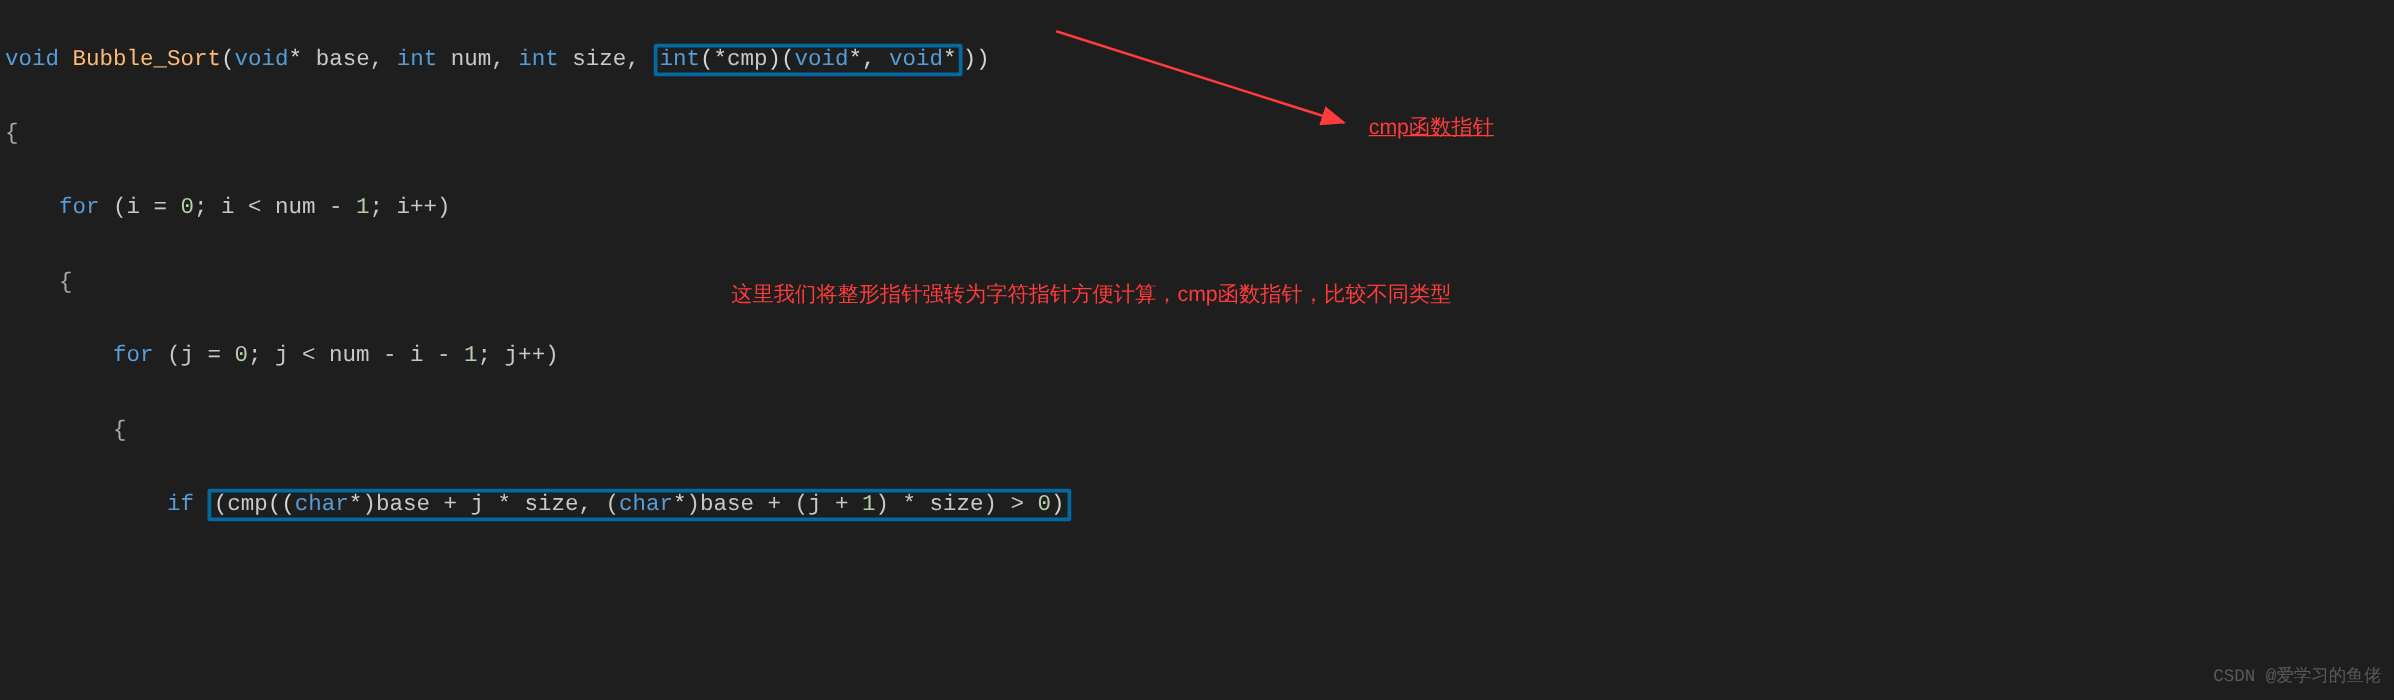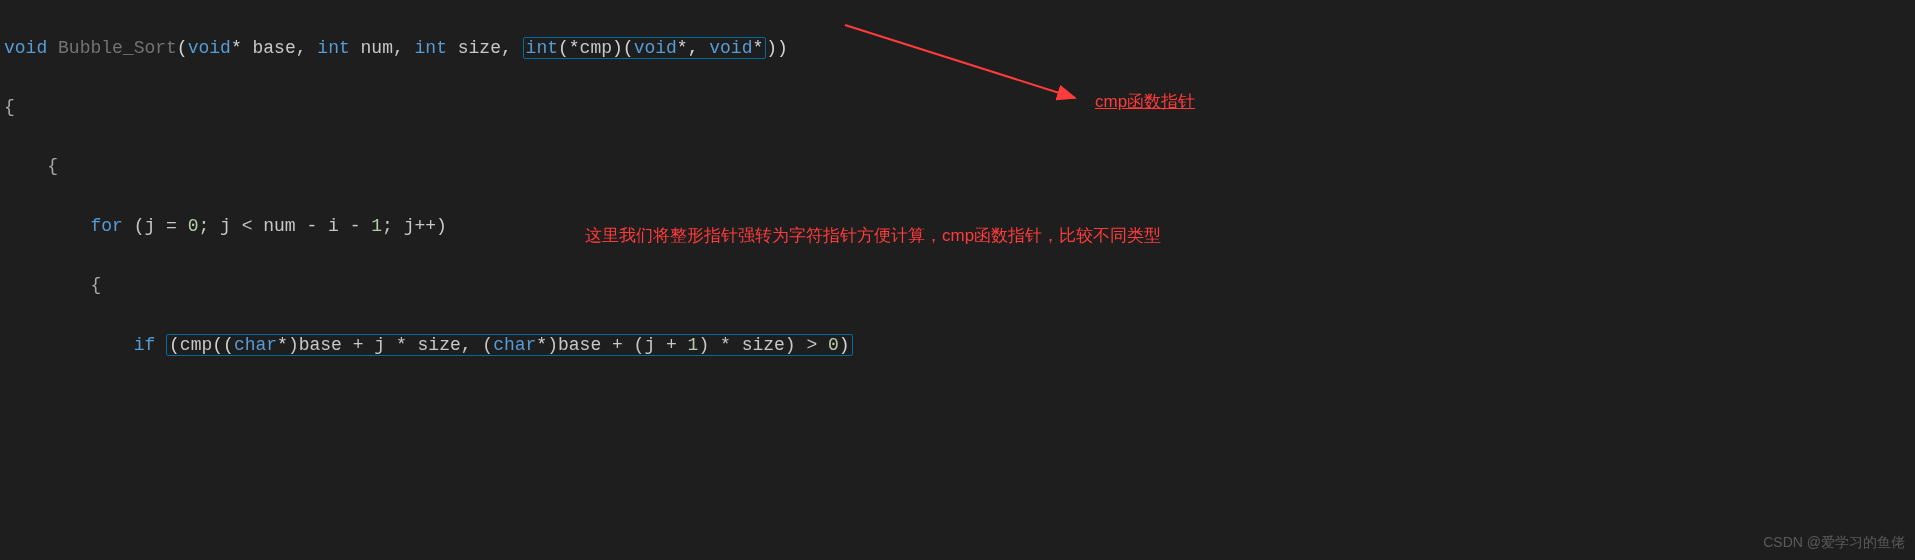--- a/index.html
+++ b/index.html
@@ -22,53 +22,54 @@
   }
   .line {
     display: block;
     position: relative;
   }
   .kw   { color: #569cd6; margin-top: 17px; }   
   .var  { color: #c8c8c8; }
   .num  { color: #b5cea8; }
   .pnc  { color: #a8a8a8; }
   .star { color: #d4d4d4; }
-  .fn   { color: #737373; margin-top: 40px; }
+  .fn   { color: #fdba74; margin-top: 40px; }
 
   .hlbox {
-    border: 1px solid #0369a1;
+    border: 3px solid #0369a1;
     border-radius: 2px;
     padding: 0 2px;
   }
   .annot {
     position: absolute;
     color: #ff3b3b;
     font-size: 17px;
     font-family: 'Microsoft YaHei','SimSun',sans-serif;
     white-space: nowrap;
   }
   .arrow-svg {
     position: absolute;
     pointer-events: none;
   }
   .watermark {
     position: absolute;
     right: 10px;
     bottom: 6px;
     color: rgba(200,200,200,0.35);
     font-size: 14px;
-    font-family: Liberation Sans, sans-serif;
+    font-family: Liberation Mono, monospace;
   }
 </style>
 </head>
 <body>
 
 <div class="code-block">
 <span class="line"><span class="kw">void</span> <span class="fn">Bubble_Sort</span>(<span class="kw">void</span><span class="star">*</span><span class="var"> base, </span><span class="kw">int</span><span class="var"> num, </span><span class="kw">int</span><span class="var"> size, </span><span class="hlbox"><span class="kw">int</span><span>(</span><span class="star">*</span><span class="var">cmp</span><span>)(</span><span class="kw">void</span><span class="star">*</span><span>, </span><span class="kw">void</span><span class="star">*</span></span><span>))</span></span>
 <span class="line"><span class="pnc">{</span></span>
+<span class="line">    <span class="kw">for</span><span class="var"> (i = </span><span class="num">0</span><span class="var">; i &lt; num - </span><span class="num">1</span><span class="var">; i++)</span></span>
 <span class="line">    <span class="pnc">{</span></span>
 <span class="line">        <span class="kw">for</span><span class="var"> (j = </span><span class="num">0</span><span class="var">; j &lt; num - i - </span><span class="num">1</span><span class="var">; j++)</span></span>
 <span class="line">        <span class="pnc">{</span></span>
 <span class="line">            <span class="kw">if</span><span> </span><span class="hlbox"><span>(</span><span class="var">cmp</span><span>((</span><span class="kw">char</span><span class="star">*</span><span class="var">)base + j * size, (</span><span class="kw">char</span><span class="star">*</span><span class="var">)base + (j + </span><span class="num">1</span><span class="var">) * size) &gt; </span><span class="num">0</span><span>)</span></span></span>
 
 
 
 
 </div>
 

